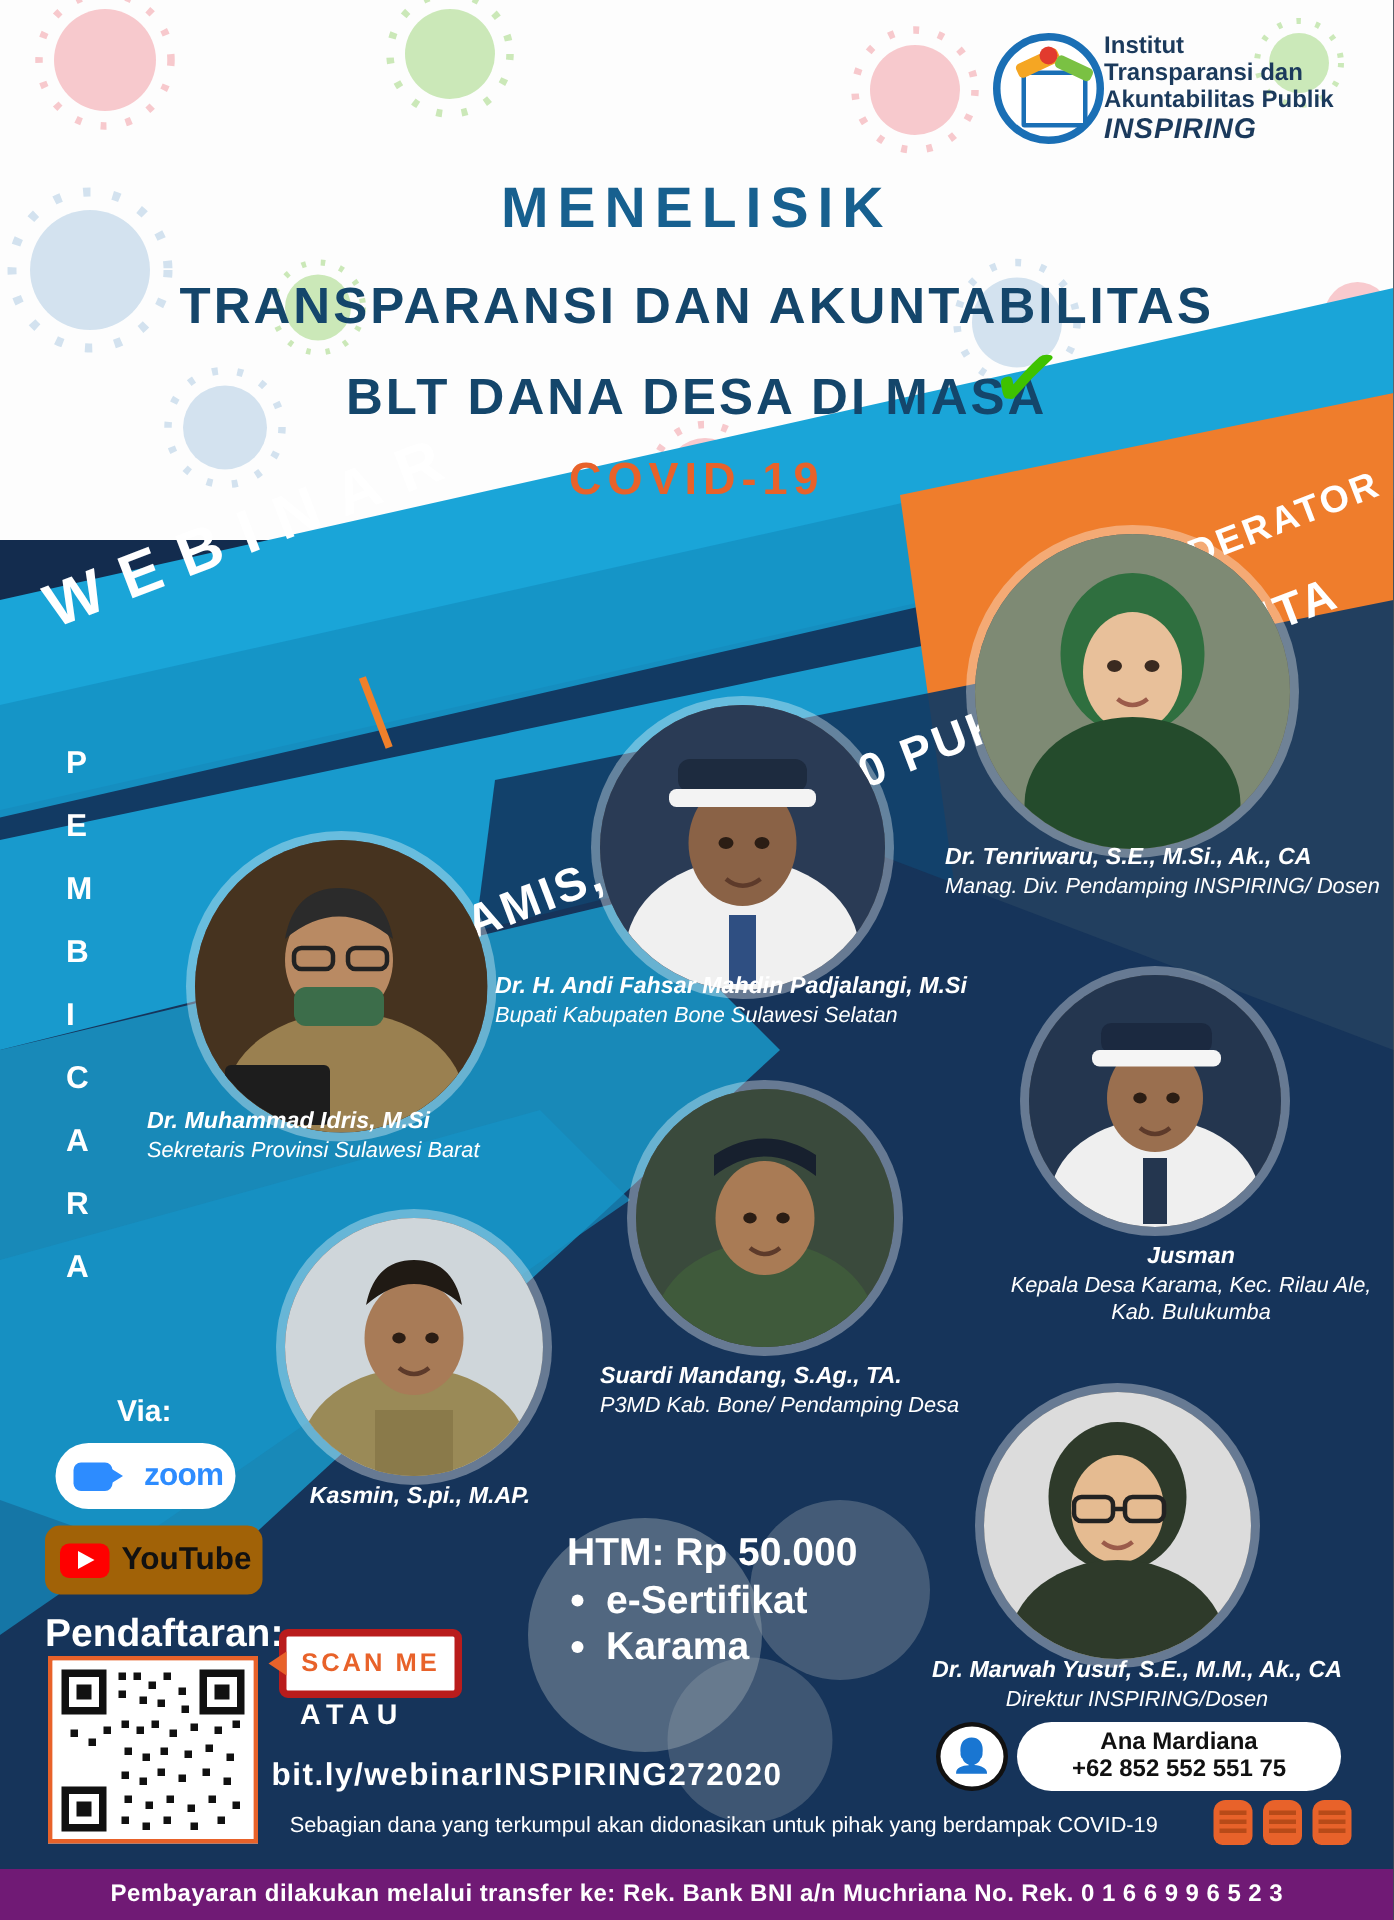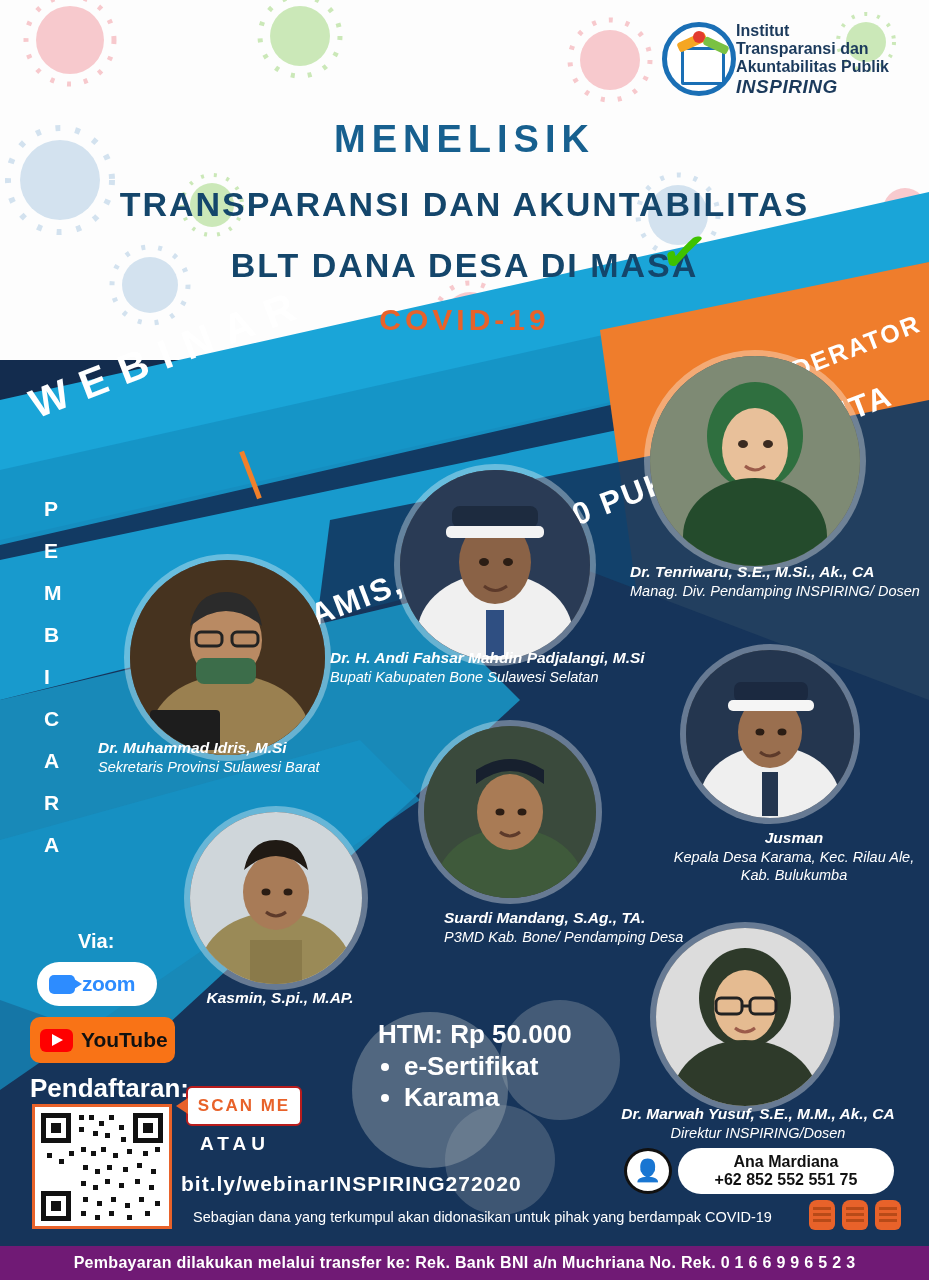--- a/index.html
+++ b/index.html
@@ -40,32 +40,32 @@
   .pembicara{position:absolute;left:44px;top:488px;color:#fff;font-weight:800;font-size:21px;line-height:42px;letter-spacing:1px;}
 
   
   .ph{position:absolute;border-radius:50%;overflow:hidden;background:#5a5a5a;}
   .ring{box-shadow:0 0 0 6px rgba(255,255,255,.35);}
   .cap{position:absolute;color:#fff;font-style:italic;font-size:14.5px;line-height:1.28;}
   .cap b{font-style:italic;font-weight:700;font-size:15.5px;}
 
   
   .via{position:absolute;left:78px;top:930px;color:#fff;font-weight:800;font-size:20px;}
-  .zoombtn{position:absolute;left:37px;top:962px;width:120px;height:44px;border-radius:22px;background:#fff;display:flex;align-items:center;gap:7px;padding-left:12px;box-sizing:border-box;}
+  .zoombtn{position:absolute;left:37px;top:962px;width:120px;height:44px;border-radius:22px;background:#fff;display:flex;align-items:center;gap:21px;padding-left:12px;box-sizing:border-box;}
   .zoom-cam{width:26px;height:19px;background:#2d8cff;border-radius:5px;position:relative;}
   .zoom-cam:after{content:"";position:absolute;right:-7px;top:4px;border-left:8px solid #2d8cff;border-top:5px solid transparent;border-bottom:5px solid transparent;}
   .zoom-txt{color:#2d8cff;font-weight:700;font-size:21px;letter-spacing:-.5px;}
-  .ytbtn{position:absolute;left:30px;top:1017px;width:145px;height:46px;border-radius:10px;background:#f97316;display:flex;align-items:center;gap:8px;padding-left:10px;box-sizing:border-box;}
+  .ytbtn{position:absolute;left:30px;top:1017px;width:145px;height:46px;border-radius:10px;background:#a16207;display:flex;align-items:center;gap:8px;padding-left:10px;box-sizing:border-box;}
   .yt-mark{width:33px;height:23px;background:#ff0000;border-radius:6px;position:relative;}
   .yt-mark:after{content:"";position:absolute;left:12px;top:5.5px;border-left:11px solid #fff;border-top:6px solid transparent;border-bottom:6px solid transparent;}
   .yt-txt{font-weight:800;font-size:21px;color:#111;}
 
   .pendaftaran{position:absolute;left:30px;top:1073px;color:#fff;font-weight:800;font-size:26px;}
   .qr{position:absolute;left:32px;top:1104px;width:140px;height:125px;background:#fff;border:3px solid #e8622a;box-sizing:border-box;}
-  .scanme{position:absolute;left:186px;top:1086px;width:112px;height:36px;border:2px solid #b91c1c;border-radius:6px;background:#fff;color:#e8622a;font-weight:800;font-size:17px;letter-spacing:2px;display:flex;align-items:center;justify-content:center;}
+  .scanme{position:absolute;left:186px;top:1086px;width:112px;height:36px;border:5px solid #b91c1c;border-radius:6px;background:#fff;color:#e8622a;font-weight:800;font-size:17px;letter-spacing:2px;display:flex;align-items:center;justify-content:center;}
   .scanme:after{content:"";position:absolute;left:-12px;top:10px;border-right:12px solid #e8622a;border-top:8px solid transparent;border-bottom:8px solid transparent;}
   .atau{position:absolute;left:200px;top:1133px;color:#fff;font-weight:800;font-size:19px;letter-spacing:5px;}
   .bitly{position:absolute;left:181px;top:1172px;color:#fff;font-weight:800;font-size:21px;letter-spacing:1px;}
 
   .htm{position:absolute;left:378px;top:1019px;color:#fff;font-weight:800;font-size:26px;line-height:1.22;}
   .htm ul{margin:0;padding-left:26px;}
 
   .contact{position:absolute;left:678px;top:1148px;width:216px;height:46px;border-radius:23px;background:#fff;display:flex;flex-direction:column;align-items:center;justify-content:center;line-height:1.12;}
   .contact .n{font-weight:800;font-size:16px;color:#111;}
   .contact .p{font-weight:800;font-size:16px;color:#111;}
@@ -242,21 +242,21 @@
     <svg width="172" height="172" viewBox="0 0 172 172">
         <rect width="172" height="172" fill="#3a4a3c"></rect>
         <ellipse cx="86" cy="160" rx="74" ry="58" fill="#3f5a3b"></ellipse>
         <ellipse cx="86" cy="86" rx="33" ry="38" fill="#a97b55"></ellipse>
         <path d="M52 58 q34 -26 68 0 l0 -14 q-34 -22 -68 0z" fill="#17202e"></path>
         <ellipse cx="76" cy="86" rx="4.5" ry="3.6" fill="#2b1d14"></ellipse>
         <ellipse cx="98" cy="86" rx="4.5" ry="3.6" fill="#2b1d14"></ellipse>
         <path d="M76 106 q10 8 20 0" stroke="#5d3a2a" stroke-width="3" fill="none"></path>
       </svg>
   </div>
-  <div class="cap" style="left:400px;top:908px;width:260px;margin-left:44px;">
+  <div class="cap" style="left:400px;top:908px;width:260px;">
     <b>Suardi Mandang, S.Ag., TA.</b><br>
     <span>P3MD Kab. Bone/ Pendamping Desa</span>
   </div>
 
   <div class="ph ring" style="left:190px;top:812px;width:172px;height:172px;">
     <svg width="172" height="172" viewBox="0 0 172 172">
         <rect width="172" height="172" fill="#cfd6da"></rect>
         <ellipse cx="86" cy="158" rx="76" ry="58" fill="#9a8a57"></ellipse>
         <ellipse cx="86" cy="80" rx="33" ry="38" fill="#a87b57"></ellipse>
         <path d="M54 58 q32 -28 64 0 q-6 -30 -32 -30 q-26 0 -32 30z" fill="#201a14"></path>

